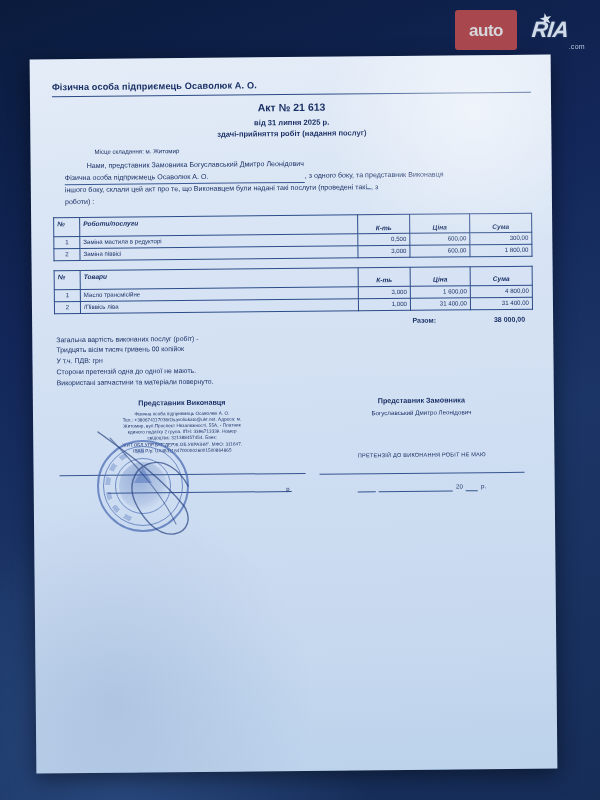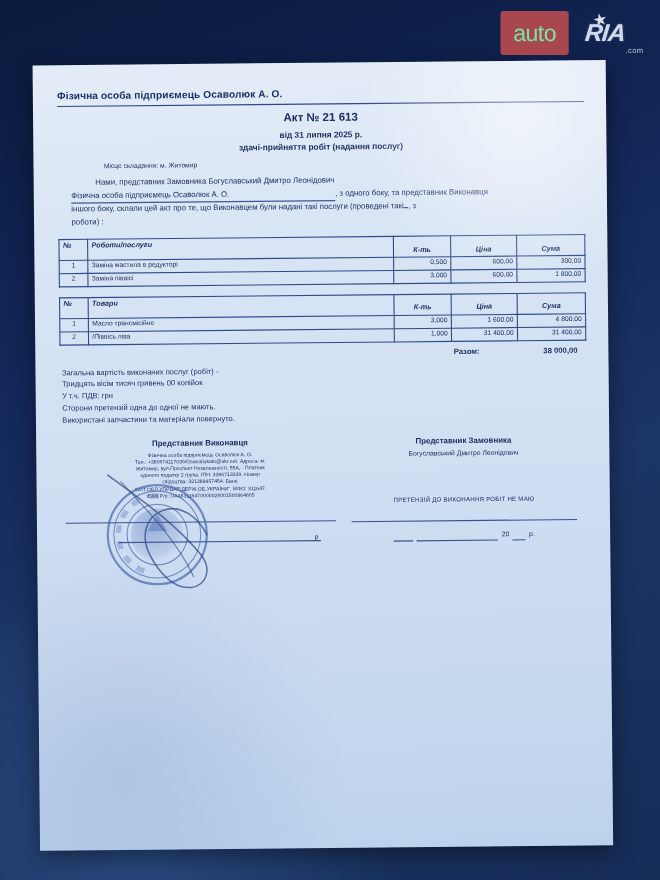--- a/index.html
+++ b/index.html
@@ -31,23 +31,23 @@
     opacity: .93;
     z-index: 40;
   }
   #logo .autobox {
     width: 62px; height: 40px;
     background: #b54a4f;
     border-radius: 3px;
     display: flex; align-items: center; justify-content: center;
   }
   #logo .autotxt {
-    color: #86efac;
-    font-size: 21px;
-    font-weight: 400;
+    color: #e5e5e5;
+    font-size: 17px;
+    font-weight: 700;
     letter-spacing: -.5px;
     line-height: 1;
   }
   #logo .riabox {
     position: relative;
     width: 66px; height: 42px;
     display: flex; align-items: center; justify-content: center;
   }
   #logo .riatxt {
     color: #dfe9f5;

